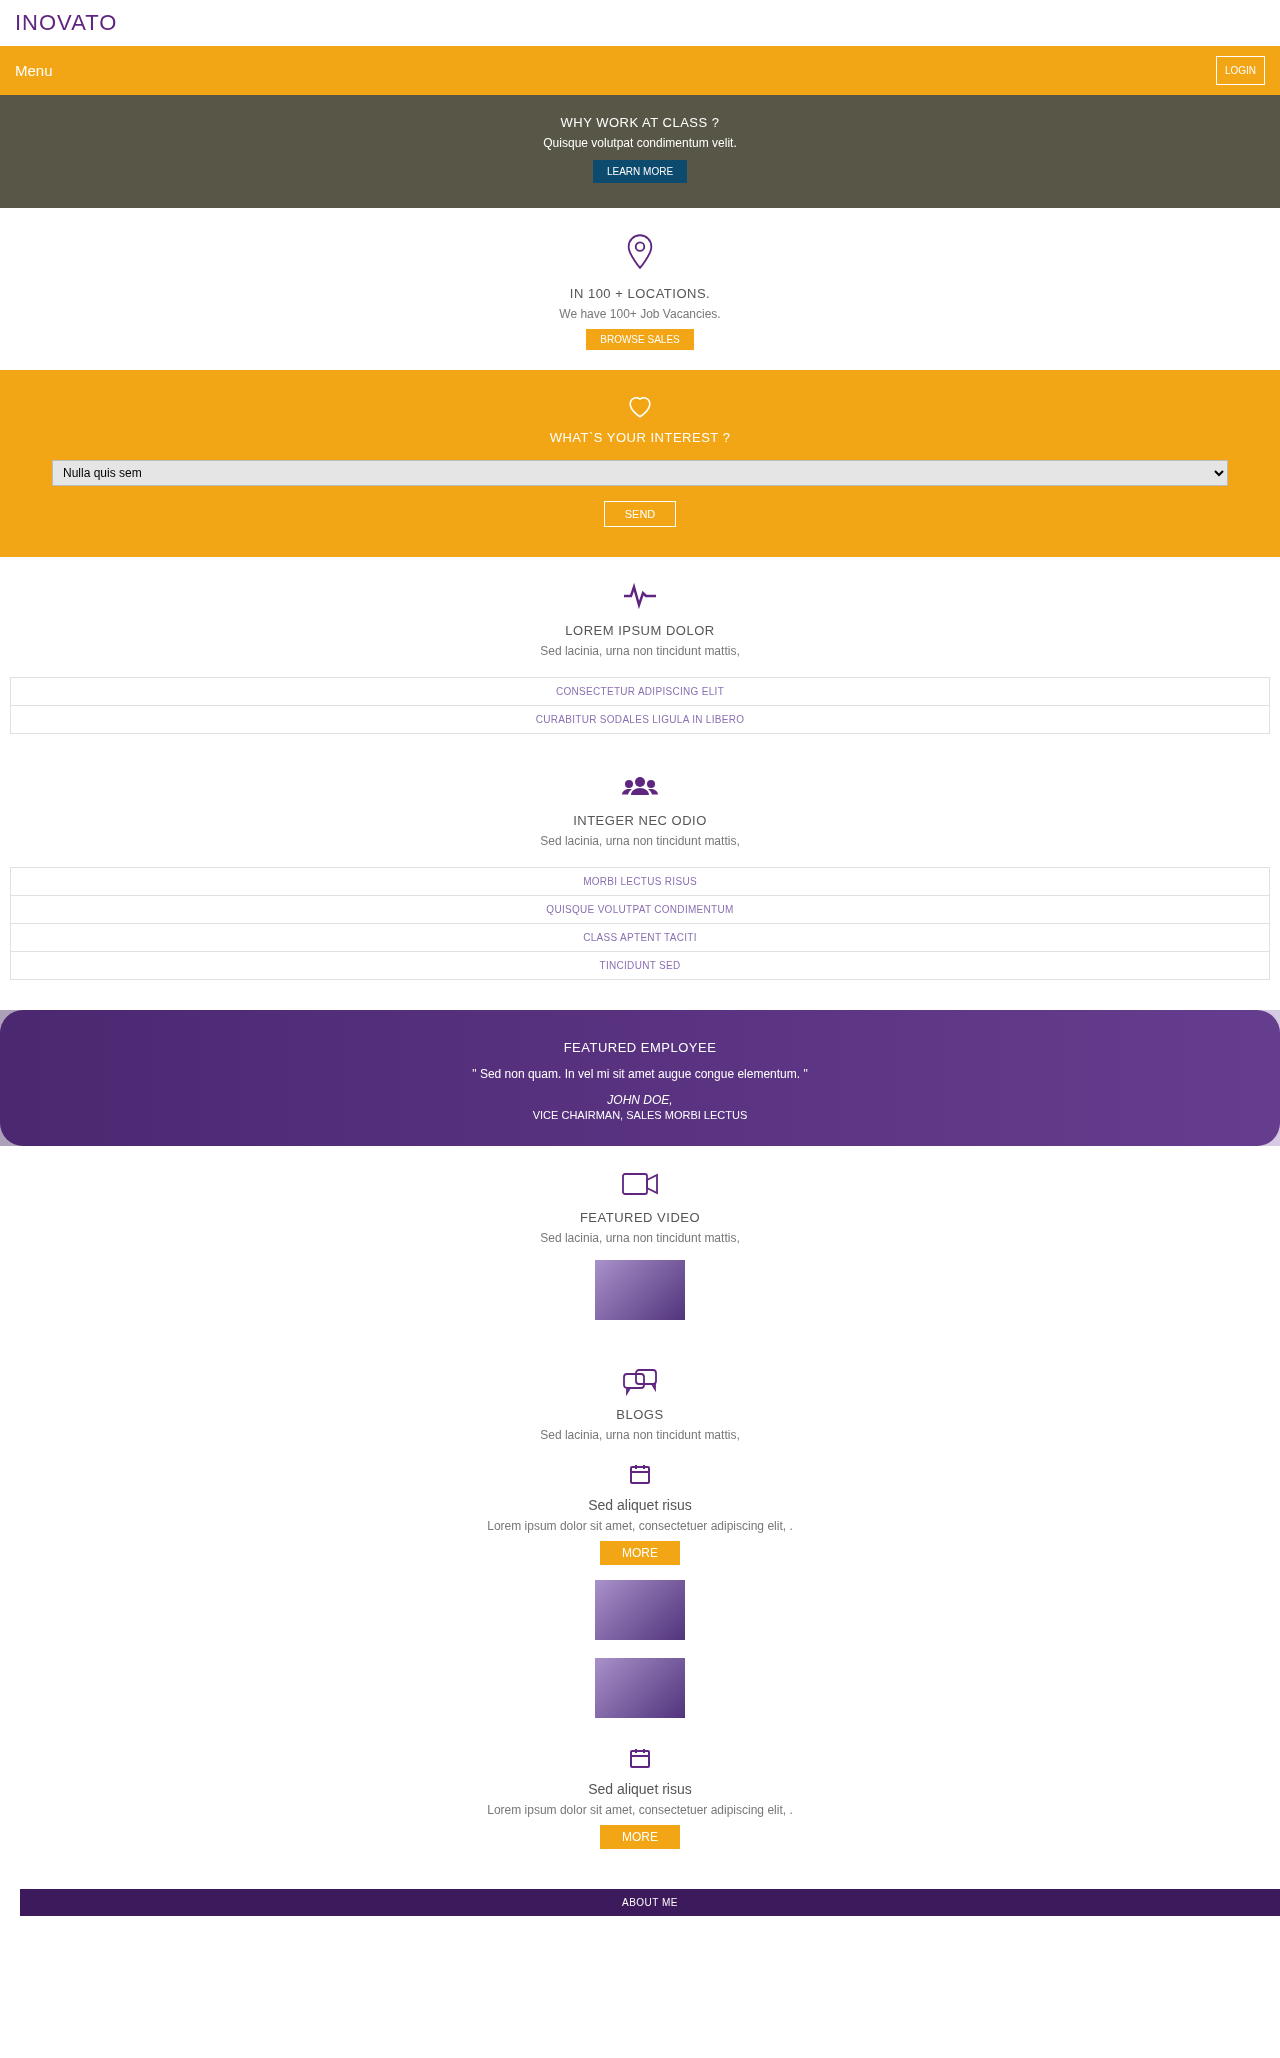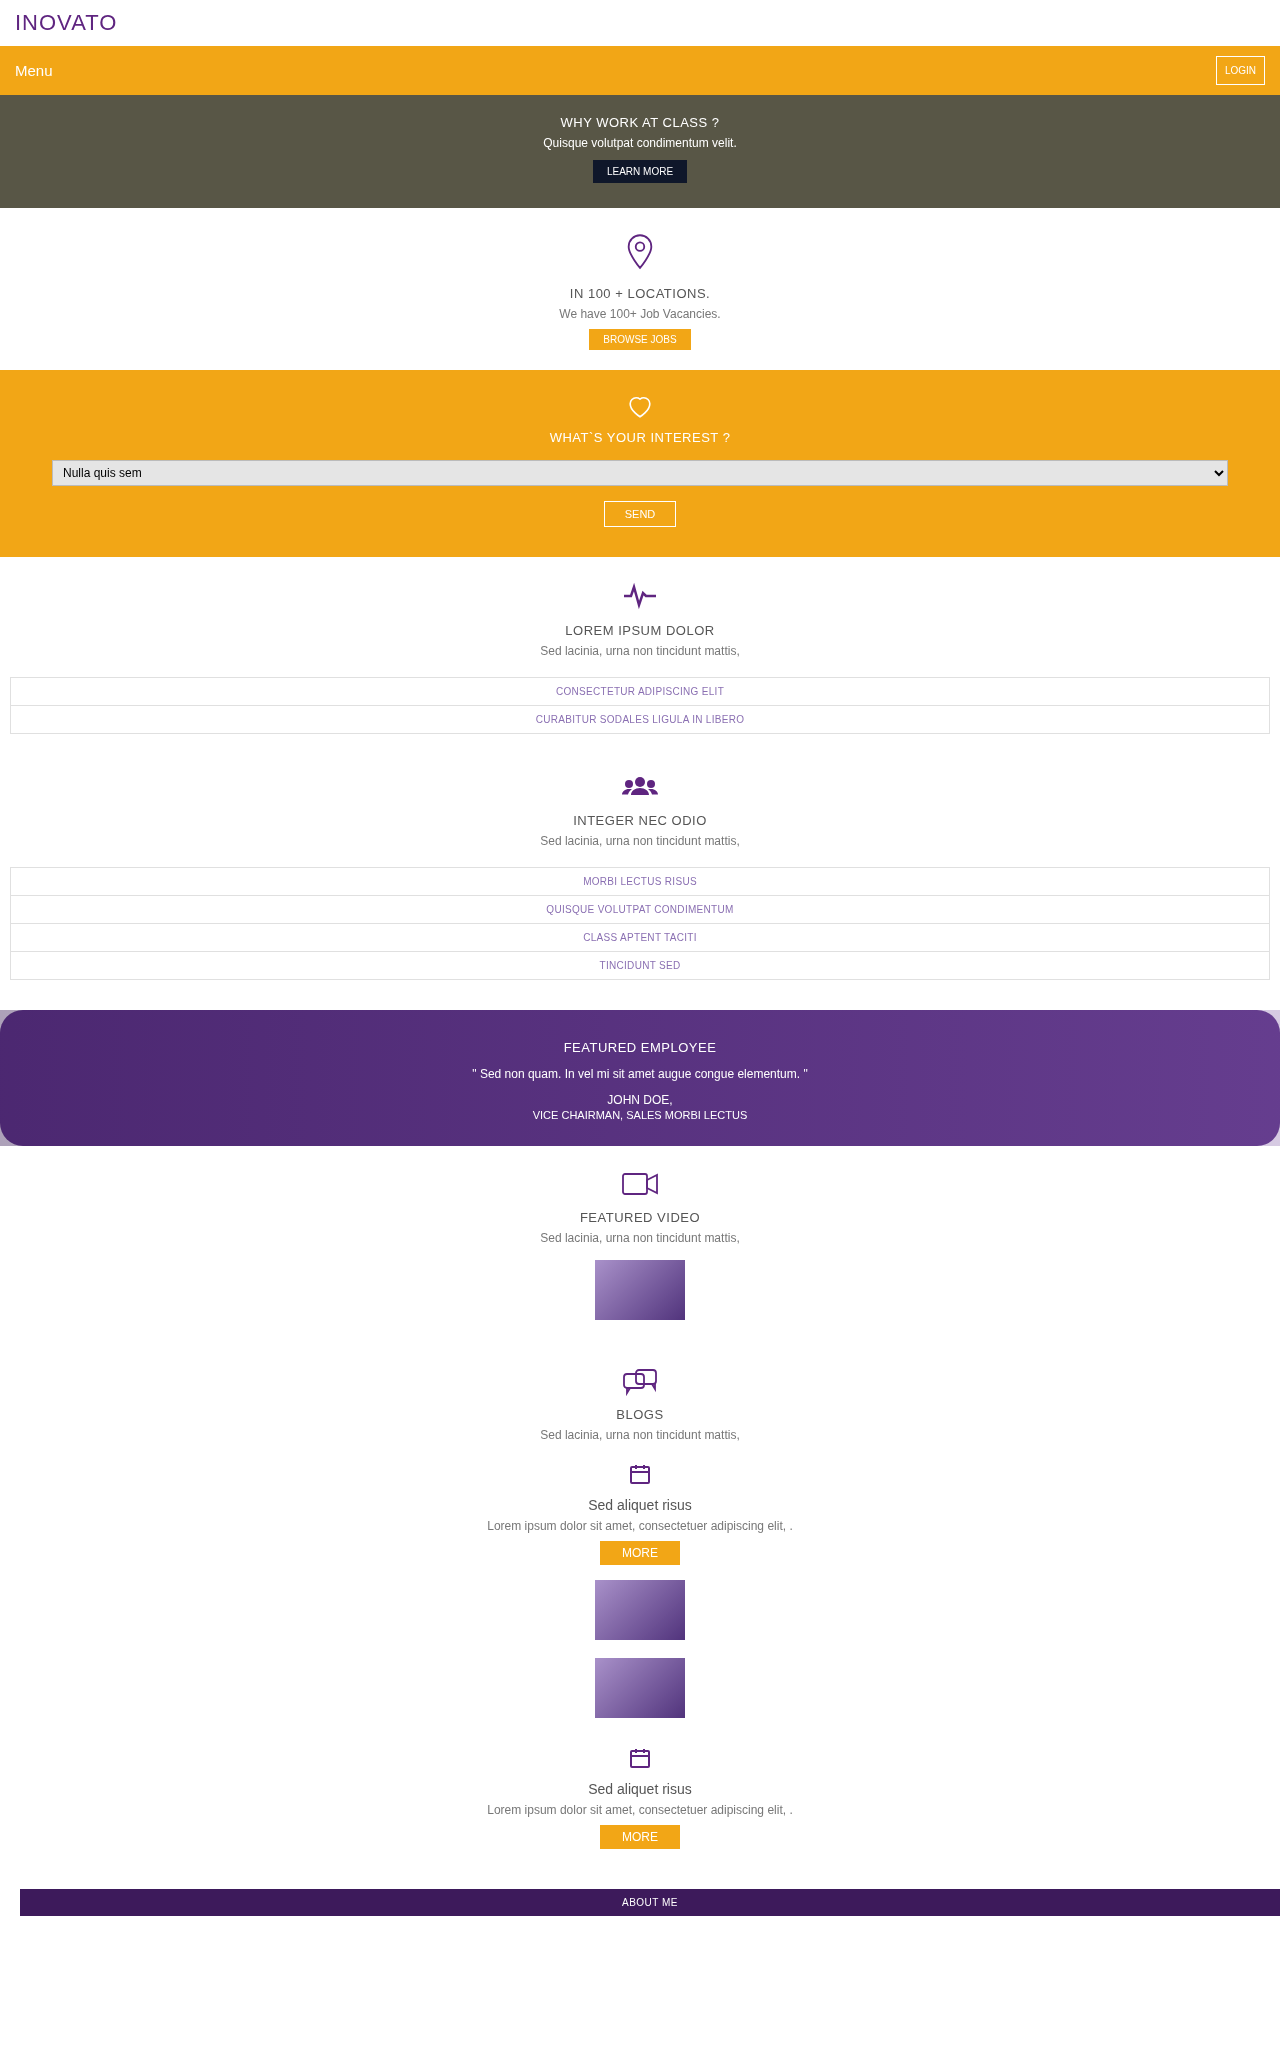--- a/index.html
+++ b/index.html
@@ -5,37 +5,37 @@
   * { margin:0; padding:0; box-sizing:border-box; }
   body { font-family: Arial, Helvetica, sans-serif; background:#fff; color:#555; font-size:13px; width:1280px; margin:0 auto;}
   .header { padding:10px 15px; }
   .brand { color:#5f2580; font-size:22px; font-weight:400; letter-spacing:1px; }
   .nav { background:#f2a616; color:#fff; display:flex; justify-content:space-between; align-items:center; padding:10px 15px; }
   .menu-label { font-size:15px; }
   .login-btn { border:1px solid #fff; padding:8px 8px; font-size:10px; cursor:pointer; }
   .hero { background:#585646; color:#fff; text-align:center; padding:20px 0 25px; position:relative; }
   .hero h6 { font-size:13px; font-weight:400; margin-bottom:6px; letter-spacing:.5px; }
   .hero p { font-size:12px; margin-bottom:10px; }
-  .btn-orange { background:#0f172a; color:#fff; border:none; padding:6px 14px; font-size:10px; cursor:pointer; }
+  .btn-orange { background:#0c4a6e; color:#fff; border:none; padding:6px 14px; font-size:10px; cursor:pointer; }
   .btn-orange-sm { background:#f2a616; color:#fff; border:none; padding:5px 14px; font-size:10px; cursor:pointer; margin-top:8px;}
   .section { text-align:center; padding:25px 0 20px; }
   .section h6 { font-size:13px; font-weight:400; color:#555; margin-top:10px; letter-spacing:.5px; }
   .section p { font-size:12px; margin-top:6px; color:#777; }
   .interest { background:#f2a616; color:#fff; text-align:center; padding:25px 0 30px; }
   .interest h6 { font-size:13px; font-weight:400; margin-top:8px; letter-spacing:.5px; }
   .interest select { width:1176px; max-width:92%; padding:4px 6px; margin:15px auto 0; display:block; background:#e5e5e5; border:1px solid #bbb; font-size:12px; }
   .btn-outline { border:1px solid #fff; background:transparent; color:#fff; padding:6px 20px; font-size:11px; margin-top:15px; cursor:pointer; }
   .list-group { margin:20px 10px 30px; }
   .list-item { border:1px solid #e0e0e0; padding:8px; font-size:10px; text-align:center; color:#8a6fb2; letter-spacing:.3px; margin-top:-1px; cursor:pointer;}
   .featured { background:#5d3587; color:#fff; text-align:center; padding:30px 0 25px; position:relative;border-radius:23px; }
   .featured::before { content:""; position:absolute; inset:0; background: linear-gradient(90deg, rgba(50,20,80,.4), rgba(120,80,160,.3)); }
   .featured > * { position:relative; }
   .featured h6 { font-size:13px; font-weight:400; letter-spacing:.5px; }
   .featured p { font-size:12px; margin-top:12px; }
-  .featured .name { margin-top:12px; font-size:12px; }
+  .featured .name { margin-top:12px; font-size:12px;font-style:italic; }
   .featured .title { font-size:11px; margin-top:2px; }
   .icon { display:inline-block; }
   .thumb { width:90px; height:60px; background:#6b4e9e; display:inline-block; margin-top:15px; position:relative; overflow:hidden; }
   .thumb::after{ content:""; position:absolute; inset:0; background:linear-gradient(135deg, rgba(210,190,230,.6), rgba(70,40,110,.7)); }
   .blogs h6 { font-size:13px; font-weight:400; color:#555; margin-top:8px; }
   .blog-title { font-size:14px; color:#555; margin-top:8px; }
   .blog-desc { font-size:12px; color:#777; margin-top:6px; }
   .more-btn { background:#f2a616; color:#fff; border:none; padding:5px 22px; font-size:12px; margin-top:8px; cursor:pointer; }
   .footer { background:#3d1a5b; color:#fff; text-align:center; padding:8px 0; font-size:10px; margin-top:20px; letter-spacing:.5px;margin-left:20px; }
   svg { display:block; margin:0 auto; }
@@ -60,21 +60,21 @@
 
 <div class="section">
   <span class="icon">
     <svg width="34" height="40" viewBox="0 0 24 28" fill="none" stroke="#5f2580" stroke-width="1.3">
         <path d="M12 1.5c-4.5 0-8 3.5-8 8 0 5.5 8 15 8 15s8-9.5 8-15c0-4.5-3.5-8-8-8z"></path>
         <circle cx="12" cy="9.5" r="3"></circle>
       </svg>
   </span>
   <h6>IN 100 + LOCATIONS.</h6>
   <p>We have 100+ Job Vacancies.</p>
-  <button class="btn-orange-sm">BROWSE JOBS</button>
+  <button class="btn-orange-sm">BROWSE SALES</button>
 </div>
 
 <div class="interest">
   <span class="icon">
     <svg width="28" height="24" viewBox="0 0 24 22" fill="none" stroke="#fff" stroke-width="1.5">
         <path d="M12 20s-9-5.5-9-12c0-3 2.5-5.5 5.5-5.5 2 0 3.5 1.2 3.5 1.2S13.5 2.5 15.5 2.5C18.5 2.5 21 5 21 8c0 6.5-9 12-9 12z"></path>
       </svg>
   </span>
   <h6>WHAT`S YOUR INTEREST ?</h6>
   <select>

